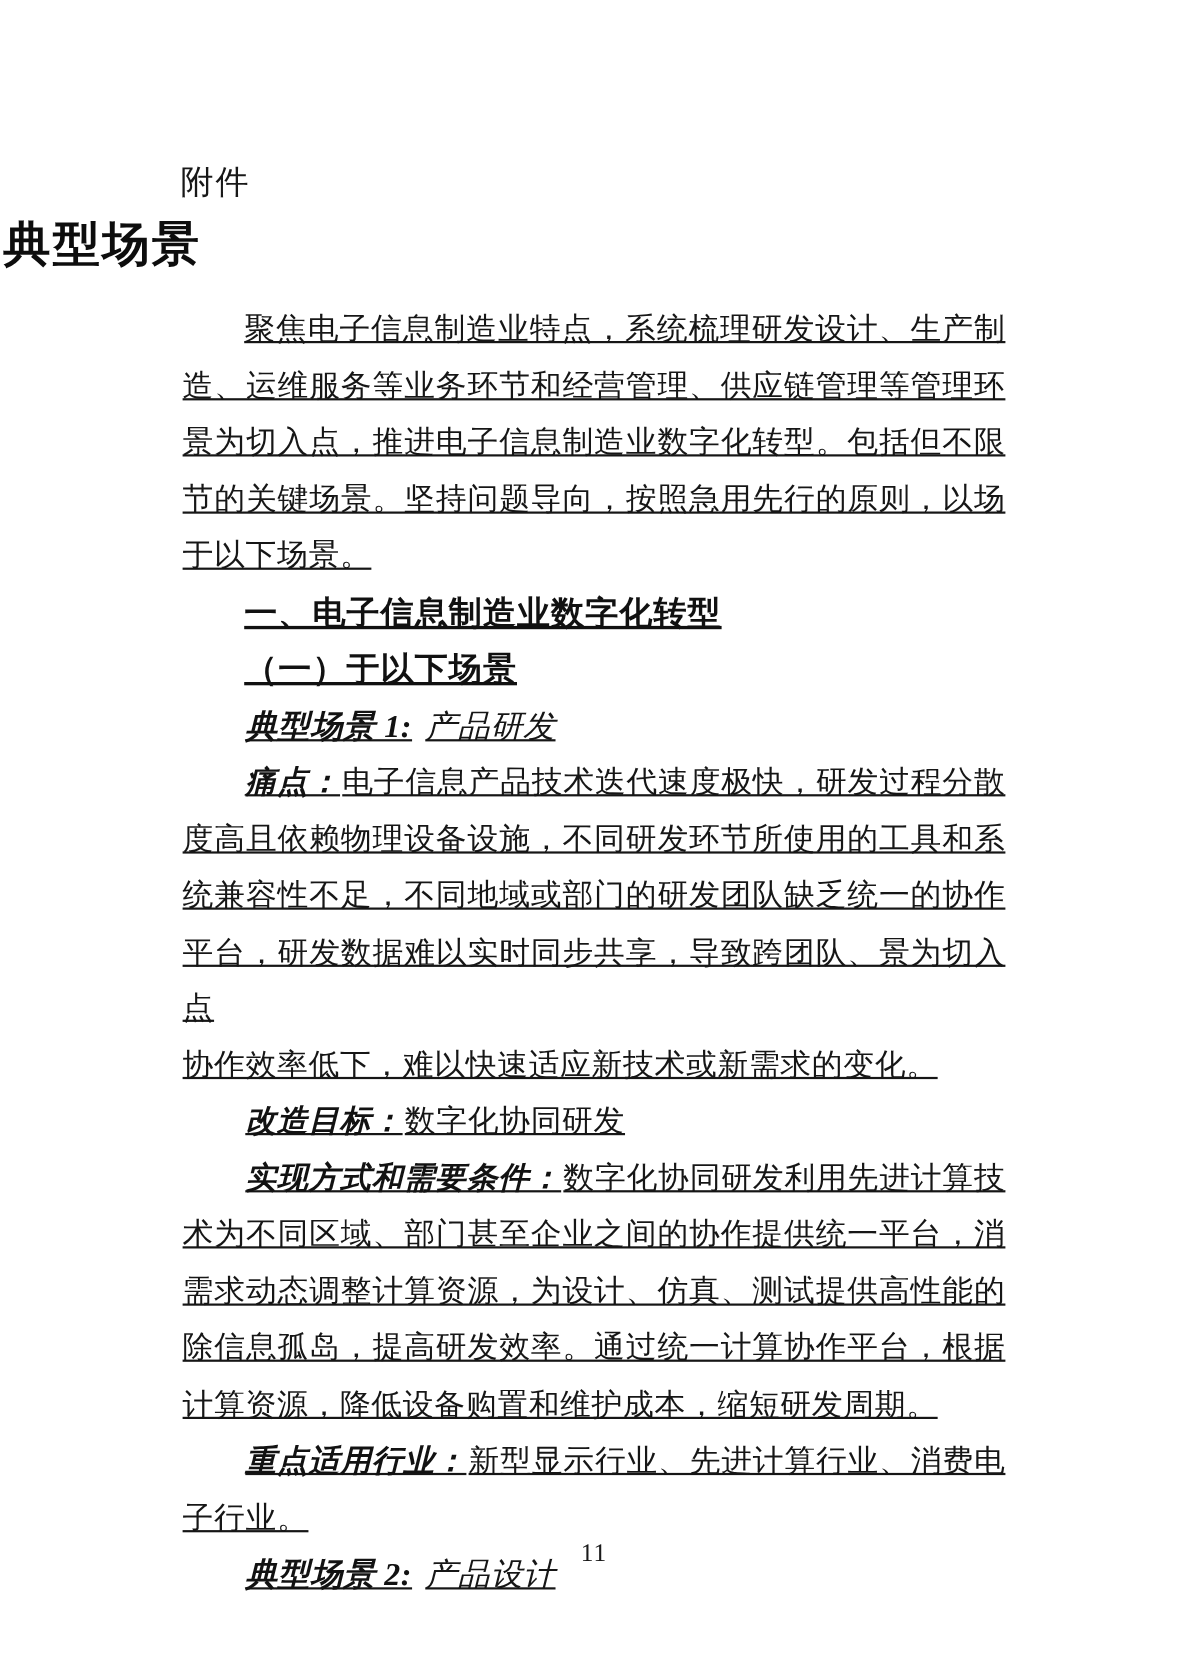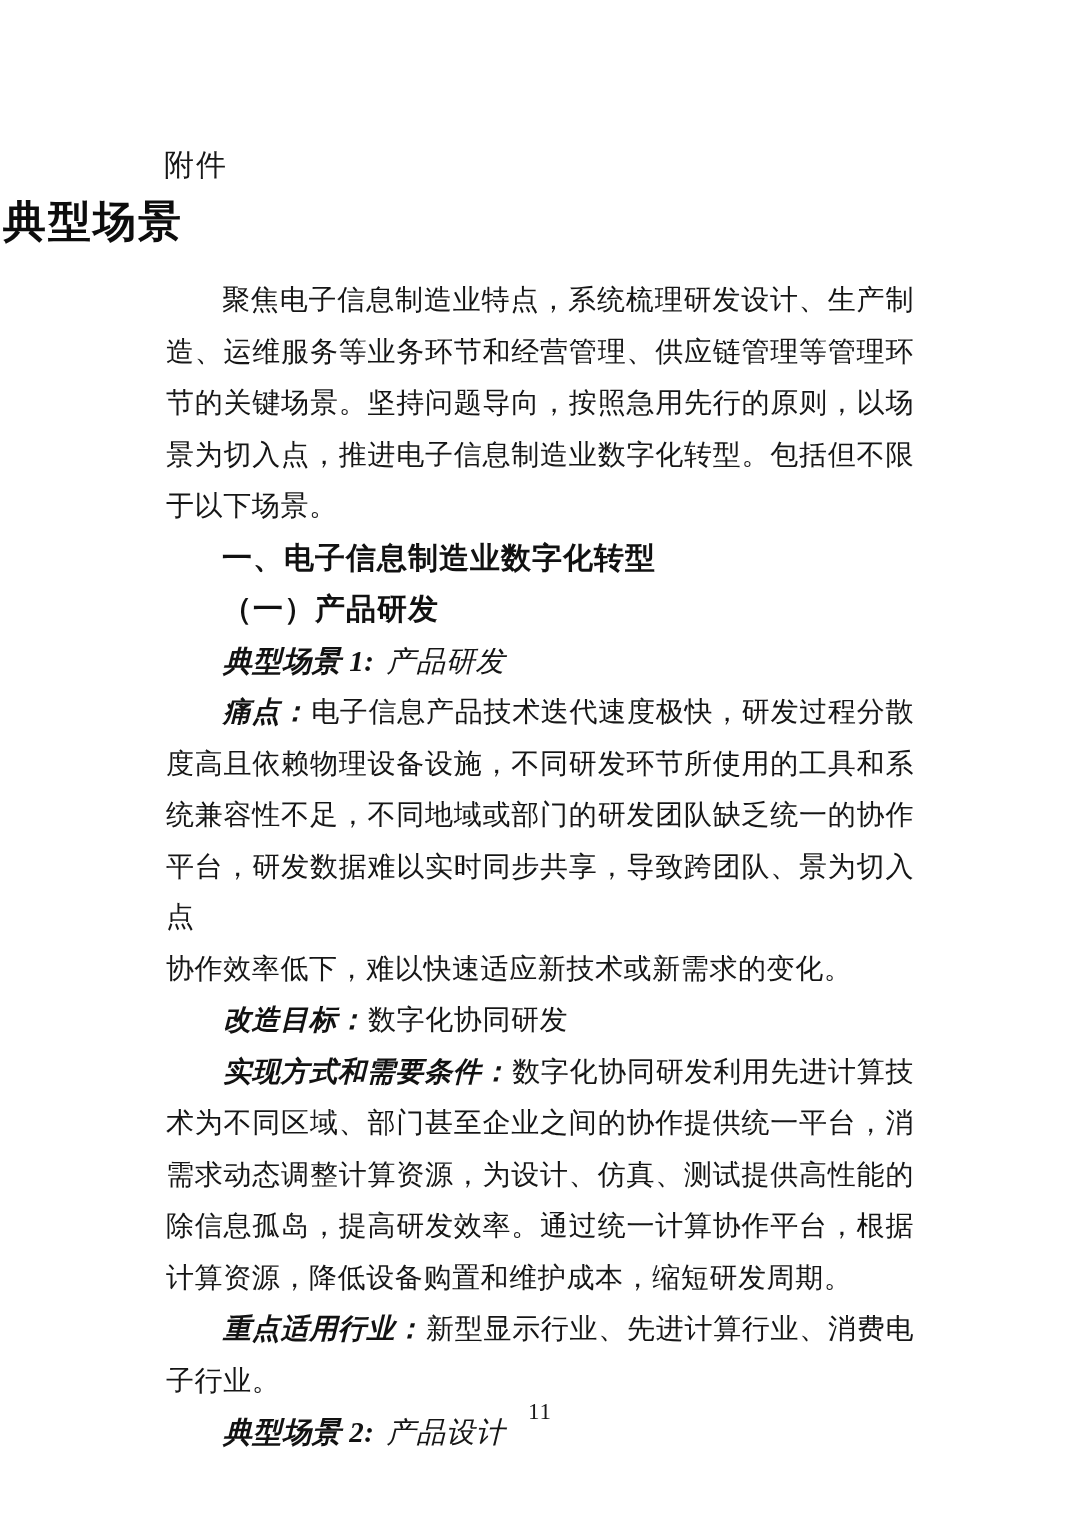--- a/index.html
+++ b/index.html
@@ -26,20 +26,21 @@
     color:#0d0d0d;
   }
   .body-block {
     position:absolute; left:162px; top:271px; width:750px;
   }
   .line {
     font-size:28px;
     line-height:50.5px;
     letter-spacing:0.6px;
     color:#161616;
+    text-decoration:underline;
   }
   .line.indent { text-indent:56px; }
   .line.justify { text-align:justify; text-align-last:justify; }
   .line.heading1, .line.heading2 {
     font-family:"Liberation Sans", sans-serif;
     font-weight:700; font-size:30px; letter-spacing:1px;
     color:#111111;
   }
   .line.scenario {
     font-size:29px; font-style:italic;
@@ -60,25 +61,25 @@
 
 <div class="page">
 
   <div class="attachment">附件</div>
 
   <div class="doc-title">典型场景</div>
 
   <div class="body-block">
       <div class="line body indent justify">聚焦电子信息制造业特点，系统梳理研发设计、生产制</div>
       <div class="line body justify">造、运维服务等业务环节和经营管理、供应链管理等管理环</div>
+      <div class="line body justify">景为切入点，推进电子信息制造业数字化转型。包括但不限</div>
       <div class="line body justify">节的关键场景。坚持问题导向，按照急用先行的原则，以场</div>
-      <div class="line body justify">景为切入点，推进电子信息制造业数字化转型。包括但不限</div>
       <div class="line body">于以下场景。</div>
       <div class="line heading1 indent">一、电子信息制造业数字化转型</div>
-      <div class="line heading2 indent">（一）产品研发</div>
+      <div class="line heading2 indent">（一）于以下场景</div>
       <div class="line scenario indent"><b class="label">典型场景 1:</b>产品研发</div>
       <div class="line body indent justify"><b class="label">痛点：</b>电子信息产品技术迭代速度极快，研发过程分散</div>
       <div class="line body justify">度高且依赖物理设备设施，不同研发环节所使用的工具和系</div>
       <div class="line body justify">统兼容性不足，不同地域或部门的研发团队缺乏统一的协作</div>
       <div class="line body justify">平台，研发数据难以实时同步共享，导致跨团队、景为切入点</div>
       <div class="line body">协作效率低下，难以快速适应新技术或新需求的变化。</div>
       <div class="line body indent"><b class="label">改造目标：</b>数字化协同研发</div>
       <div class="line body indent justify"><b class="label">实现方式和需要条件：</b>数字化协同研发利用先进计算技</div>
       <div class="line body justify">术为不同区域、部门甚至企业之间的协作提供统一平台，消</div>
       <div class="line body justify">需求动态调整计算资源，为设计、仿真、测试提供高性能的</div>

